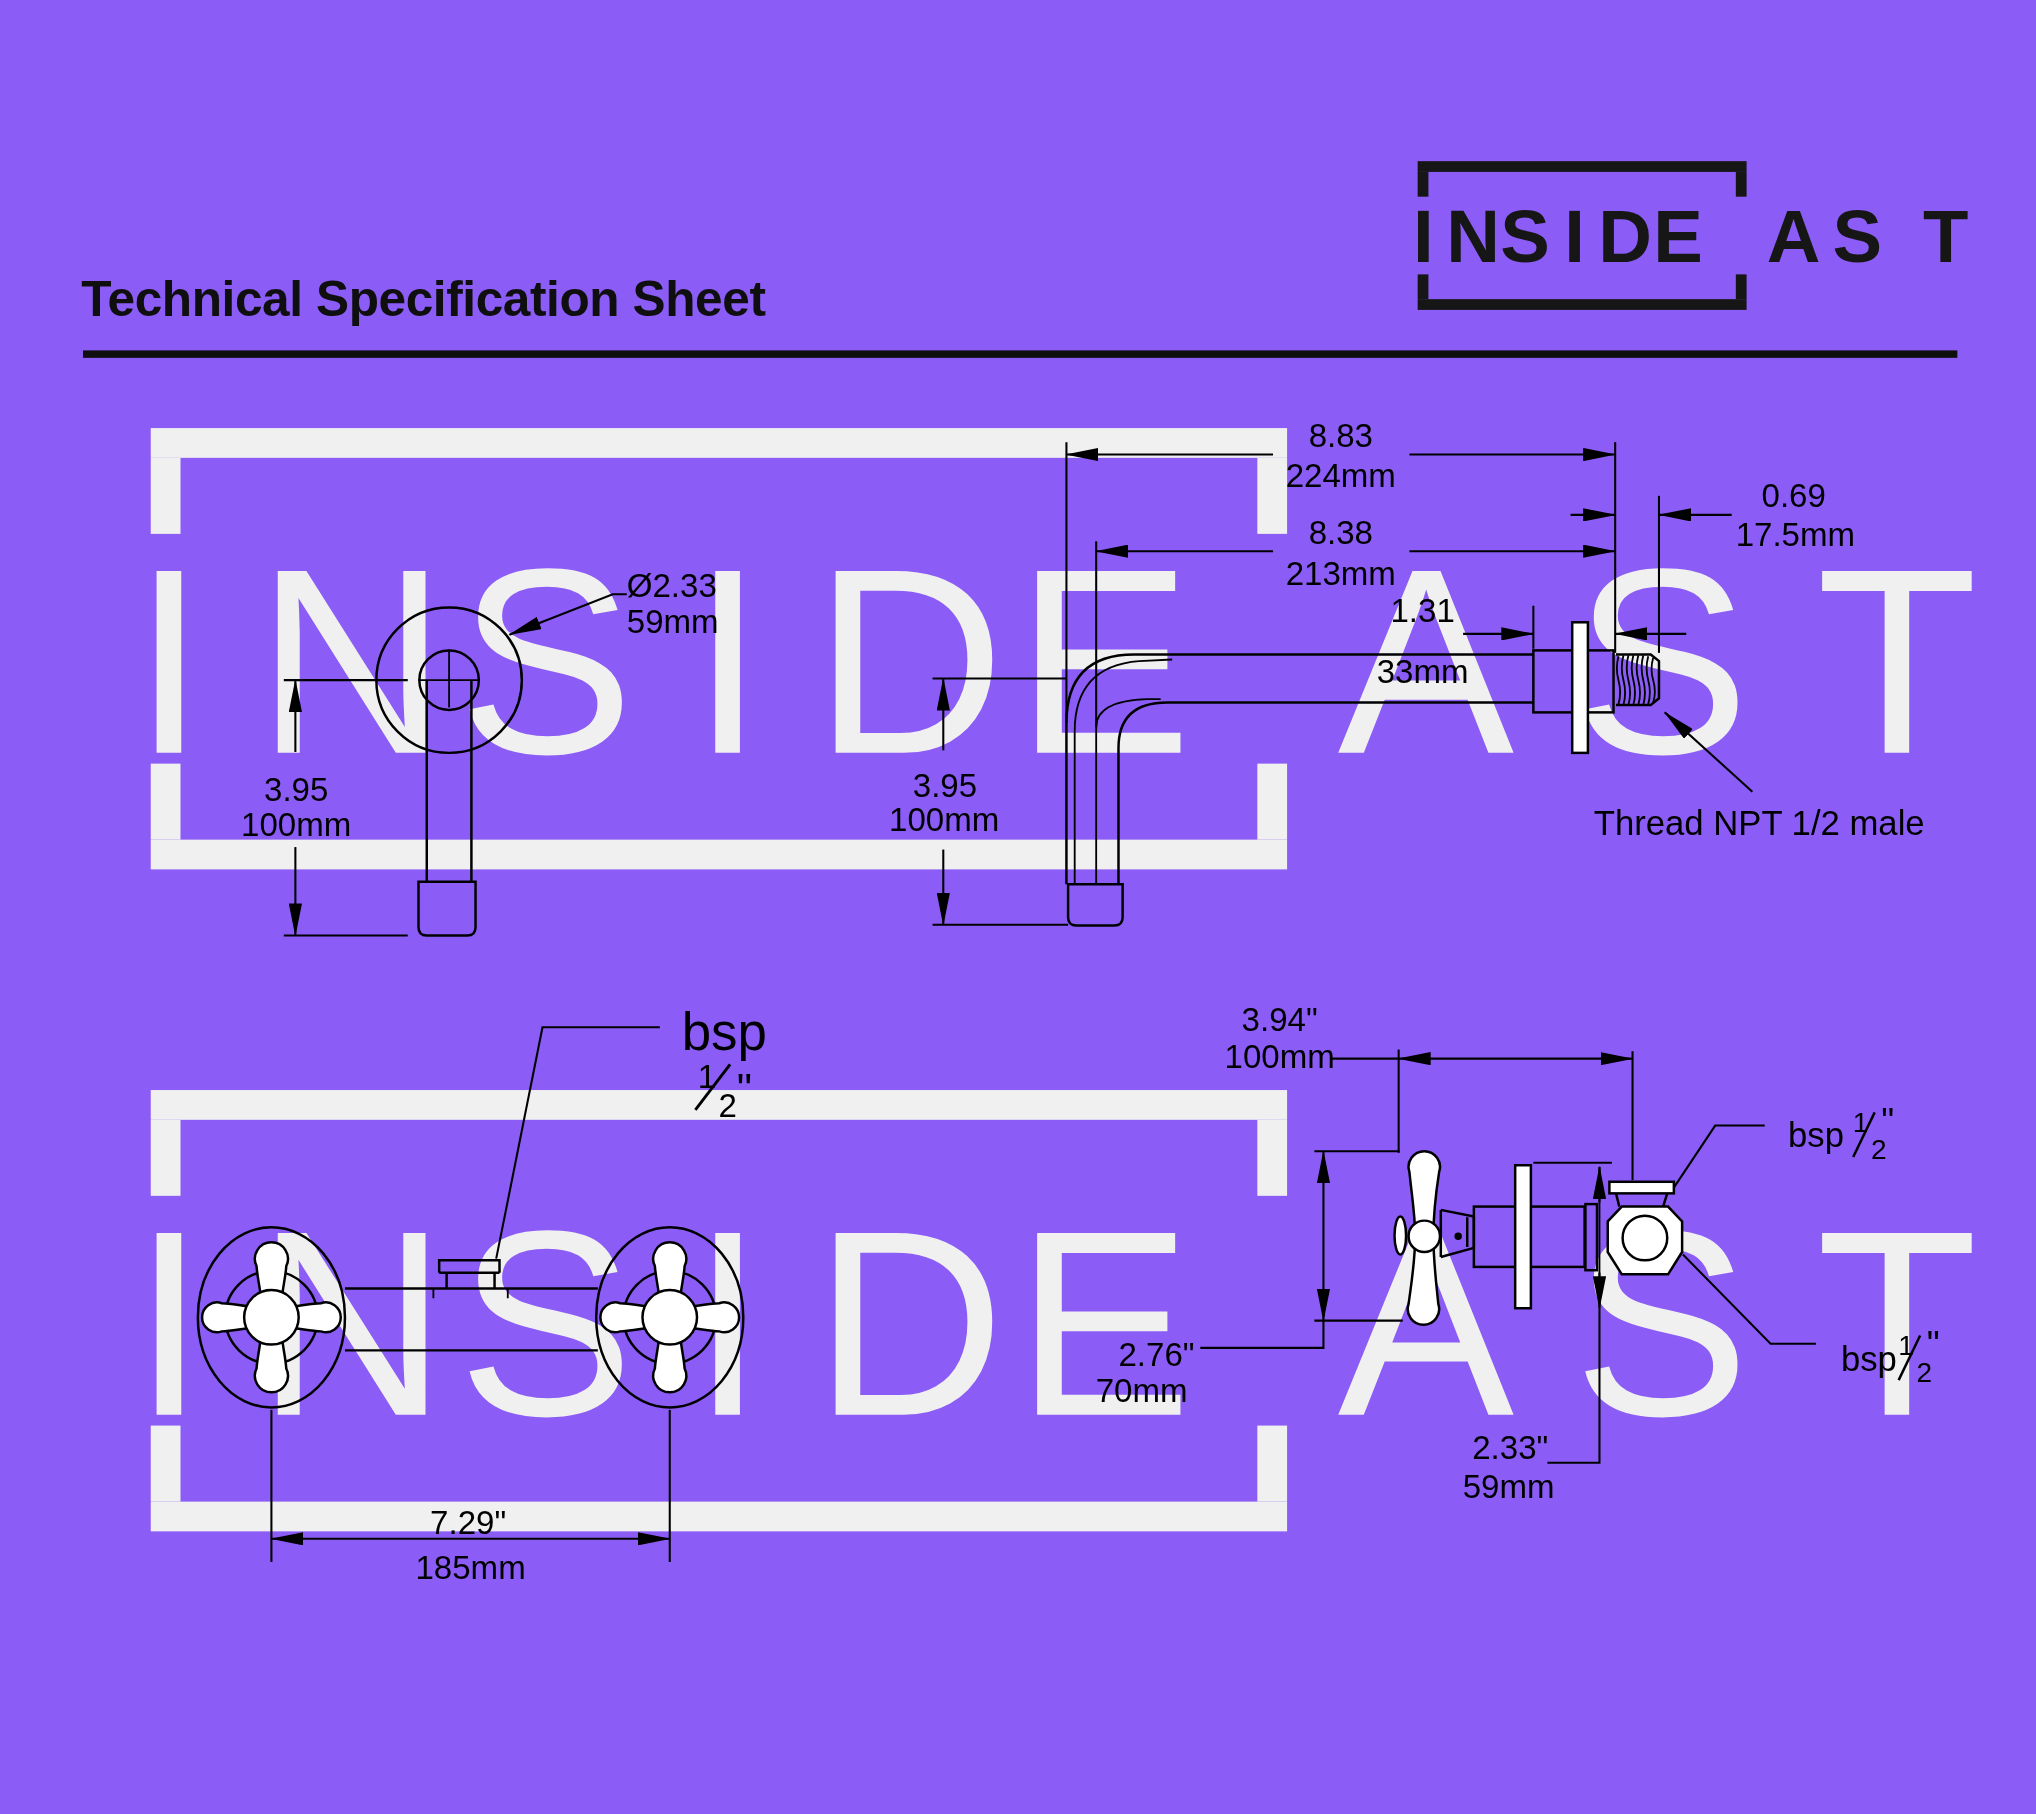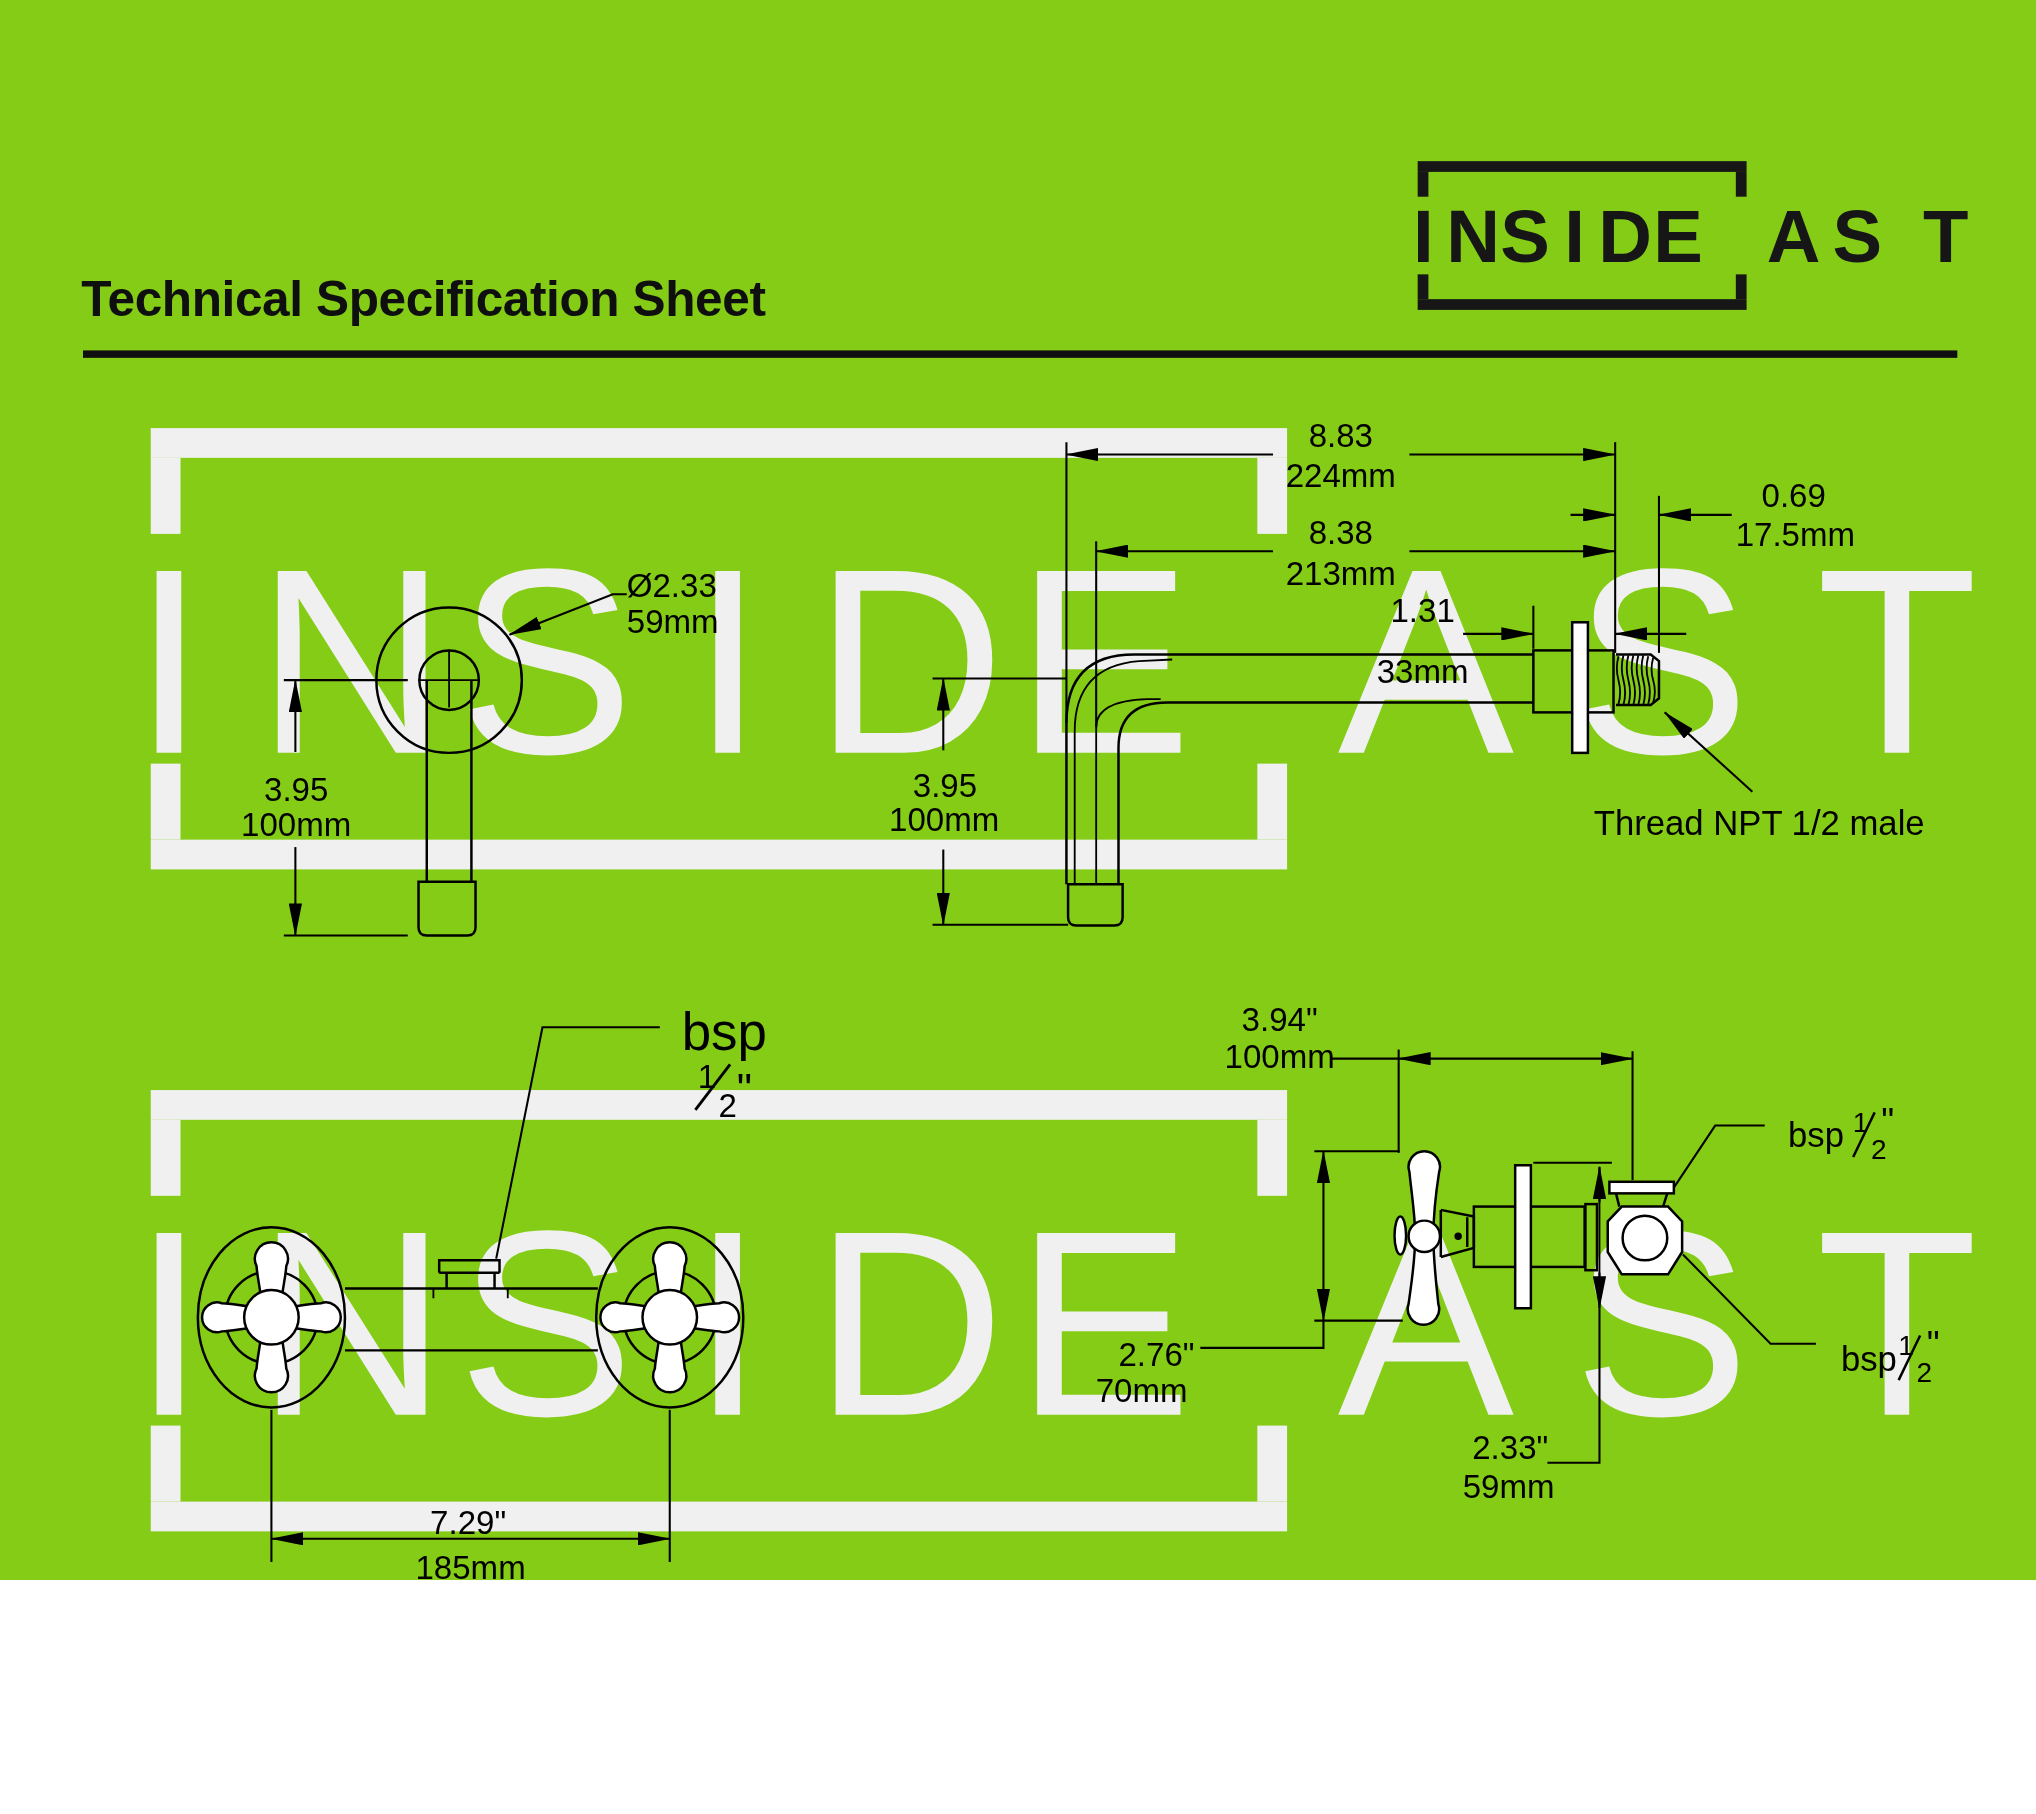--- a/index.html
+++ b/index.html
@@ -1,16 +1,16 @@
 <!DOCTYPE html>
 <html style="font-size:13.2px"><head>
 <meta charset="utf-8">
 <style>
   html,body{margin:0;padding:0;background:#ffffff;}
-  .sheet{position:relative;width:2037px;height:1580px;background:#84cc16;overflow:hidden;
+  .sheet{position:relative;width:2037px;height:1814px;background:#8b5cf6;overflow:hidden;
          font-family:"Liberation Sans", sans-serif;}
   svg{position:absolute;left:0;top:0;}
   .ln{stroke:#000;stroke-width:2.5;fill:none;}
   .thin{stroke:#000;stroke-width:2.2;fill:none;}
   .sh{stroke:#000;stroke-width:3;fill:none;}
   .shw{stroke:#000;stroke-width:3;fill:#fff;}
   .dt{font:40px "Liberation Sans",sans-serif;fill:#000;}
   .ft{font:34px "Liberation Sans",sans-serif;fill:#000;}
   .mid{text-anchor:middle;}
   .title-t{font:bold 60px "Liberation Sans",sans-serif;fill:#0f0f0f;letter-spacing:-0.5px;}

